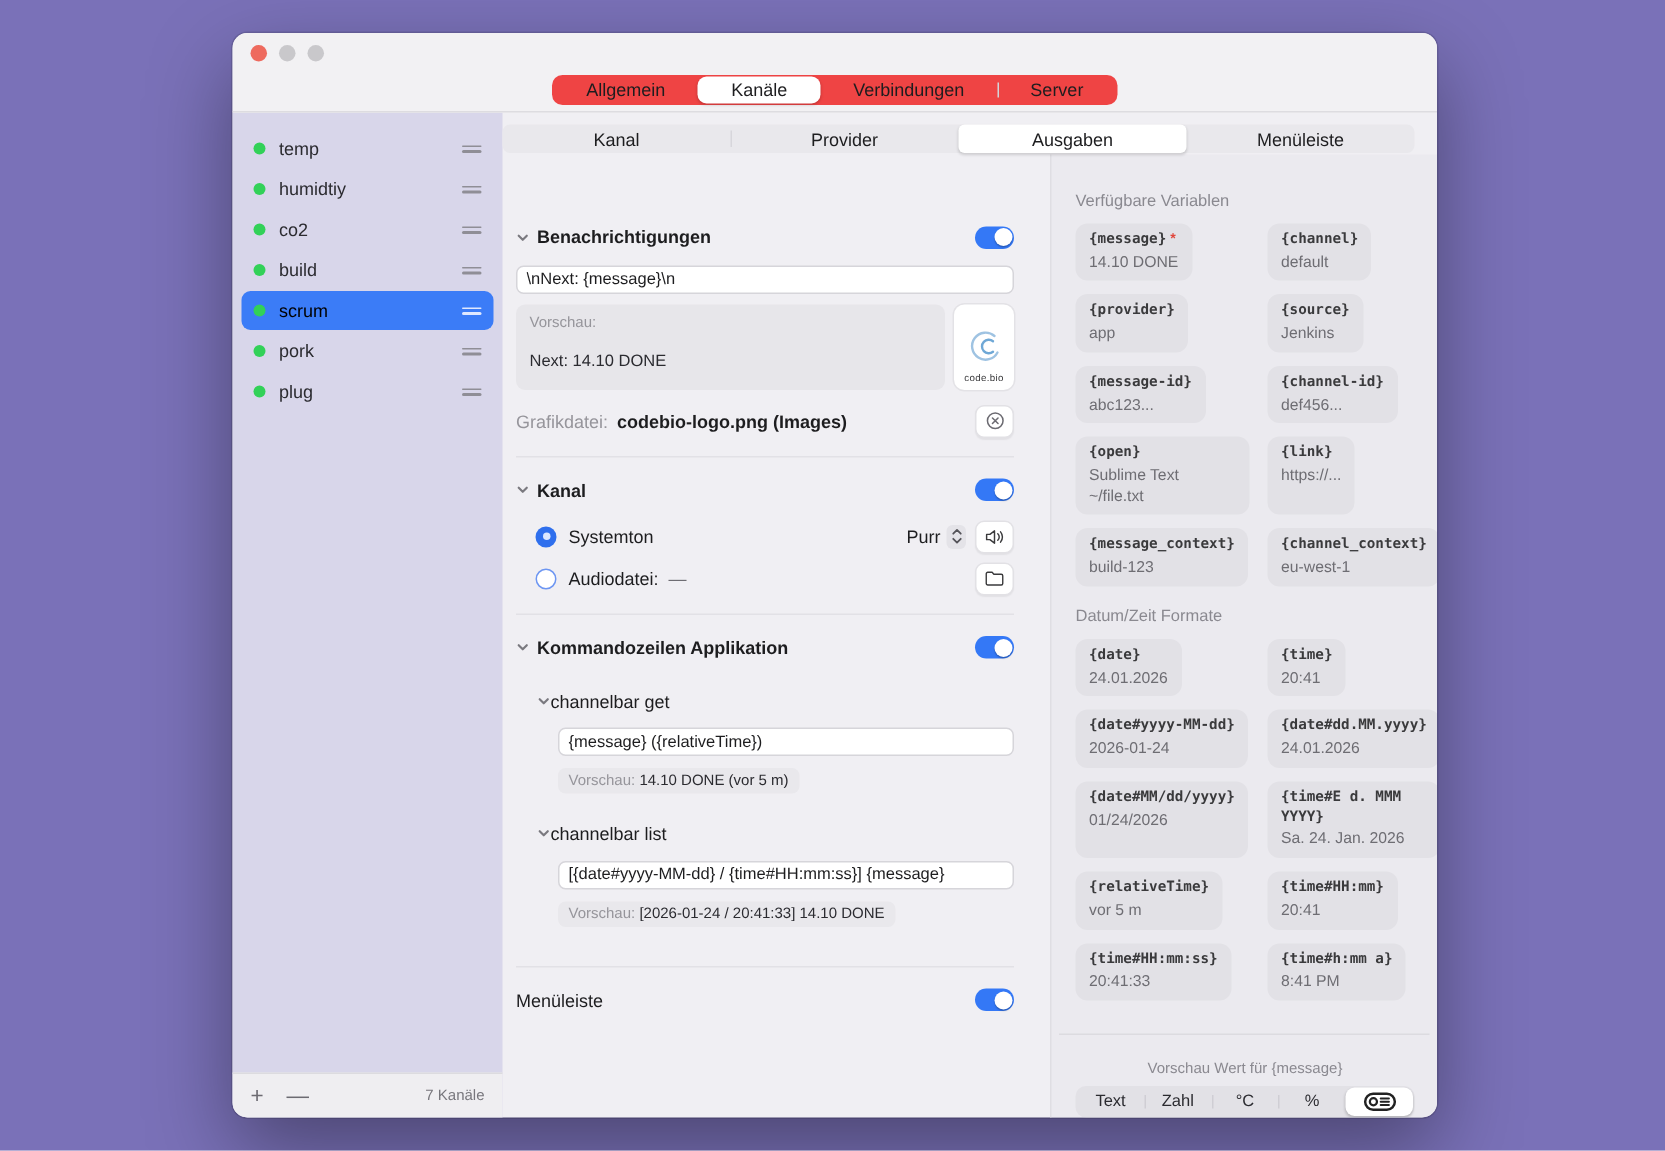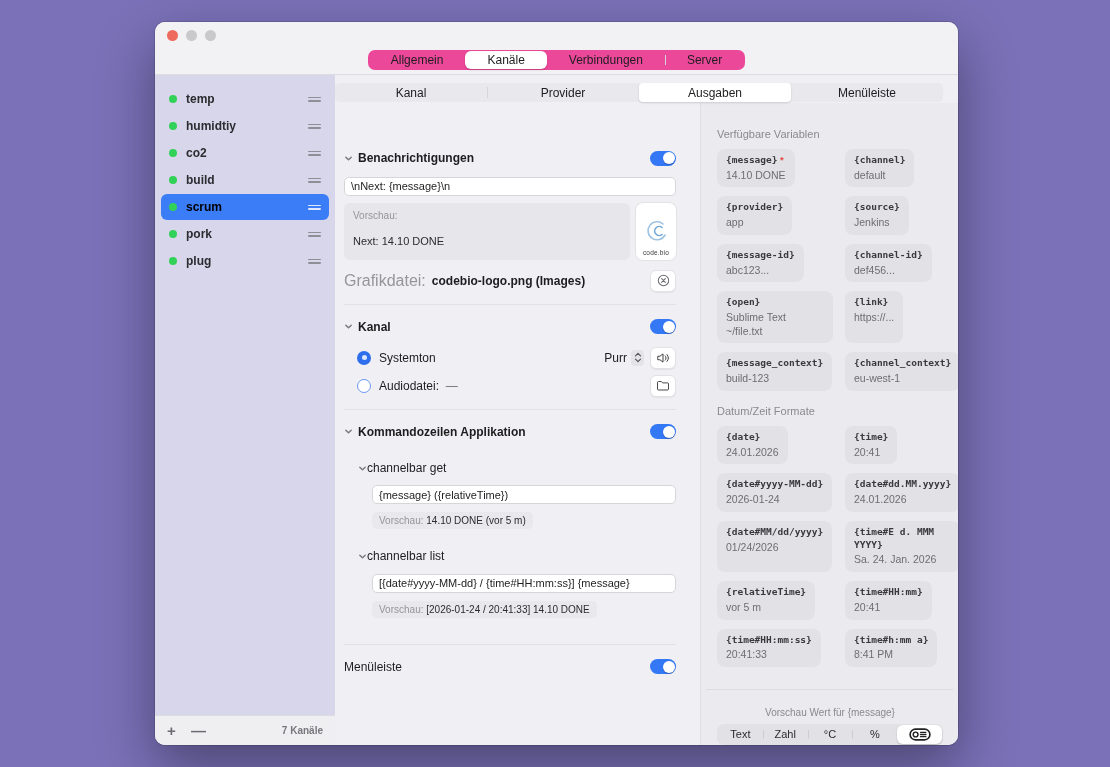--- a/index.html
+++ b/index.html
@@ -18,34 +18,34 @@
     display:flex; flex-direction:column;
   }
   
   .header { height:53px; background:#f2f1f3; border-bottom:1px solid #dddce0; position:relative; flex:0 0 auto; }
   .traffic { position:absolute; left:12px; top:8px; display:flex; gap:8px; }
   .light { width:11px; height:11px; border-radius:50%; }
   .light.red { background:#ee6a5e; }
   .light.gray { background:#c9c8cb; }
   .tabs-wrap { position:absolute; left:0; right:0; top:28px; display:flex; justify-content:center; }
   .seg {
-    display:flex; background:#ec4899; border-radius:7px; padding:1px; font-size:12px;align-items:flex-end;
+    display:flex; background:#ef4444; border-radius:7px; padding:1px; font-size:12px;align-items:flex-end;
   }
   .seg .segment {
     padding:2px 22px; border-radius:6px; color:#1d1d1f; cursor:default;
     display:flex; align-items:center; justify-content:center; position:relative;
   }
   .seg .segment.sel { background:#ffffff; box-shadow:0 1px 2px rgba(0,0,0,.18); font-weight:500; }
   .seg .segment:not(.sel):not(:first-child)::before {
     content:""; position:absolute; left:0; top:4px; bottom:4px; width:1px; background:#d4d3d8;
   }
   .seg .segment.sel + .segment::before, .seg .segment.beforeSel::before { display:none; }
   
   .body { flex:1; display:flex; min-height:0; }
-  .sidebar { width:180px; background:#d8d6ea; display:flex; flex-direction:column; flex:0 0 auto;font-weight:bold; }
+  .sidebar { width:180px; background:#d8d6ea; display:flex; flex-direction:column; flex:0 0 auto; }
   .chan-list { flex:1; padding-top:10px; }
   .chan {
     height:26px; margin:1px 6px; border-radius:6px; display:flex; align-items:center;
     padding:0 8px; font-size:12px; color:#2b2b30;
   }
   .chan .dot { width:8px; height:8px; border-radius:50%; background:#32d158; margin-right:9px; flex:0 0 auto; }
   .chan .nm { flex:1; }
   .chan .grip { display:flex; flex-direction:column; gap:2px; }
   .chan .grip i { display:block; width:13px; height:1.5px; background:#8f8e96; border-radius:1px; }
   .chan.sel { background:#3b7cf7; color:#000000; }
@@ -87,21 +87,21 @@
   }
   .preview-box .plabel { font-size:10px; color:#96959b; }
   .preview-box .pval { font-size:11px; color:#2b2b30; margin-top:14px; font-weight:500; }
   .logo-card {
     width:40px; height:57px; background:#fff; border-radius:7px; flex:0 0 auto;
     display:flex; flex-direction:column; align-items:center; justify-content:flex-end; padding-bottom:4px;
     box-shadow:0 0 0 1px rgba(0,0,0,.05);
   }
   .logo-card .ltxt { font-size:6.5px; color:#3a3a3c; letter-spacing:.2px; }
   .grafik-row { display:flex; align-items:center; margin-top:10px; height:22px; }
-  .grafik-row .glabel { font-size:16px; color:#96959b; }
+  .grafik-row .glabel { font-size:12px; color:#96959b; }
   .grafik-row .gval { font-size:12px; font-weight:600; margin-left:6px; flex:1; }
   .iconbtn {
     width:26px; height:22px; background:#fff; border:1px solid #e2e1e5; border-radius:6px;
     display:flex; align-items:center; justify-content:center; box-shadow:0 1px 1px rgba(0,0,0,.06); cursor:default; flex:0 0 auto;
   }
   .divider { height:1px; background:#e2e1e6; margin:12px 0; }
   .radio-row { display:flex; align-items:center; height:22px; padding-left:13px; margin-top:6px; }
   .radio { width:14px; height:14px; border-radius:50%; margin-right:8px; flex:0 0 auto; }
   .radio.on { background:#2f6fed; position:relative; }
   .radio.on::after { content:""; position:absolute; left:4.5px; top:4.5px; width:5px; height:5px; border-radius:50%; background:#dce8ff; }

